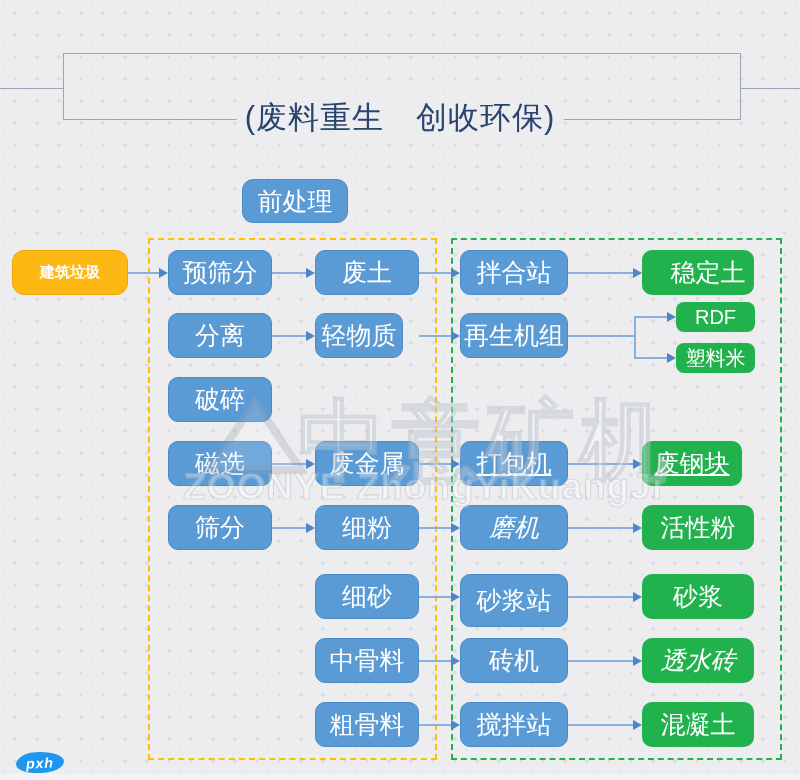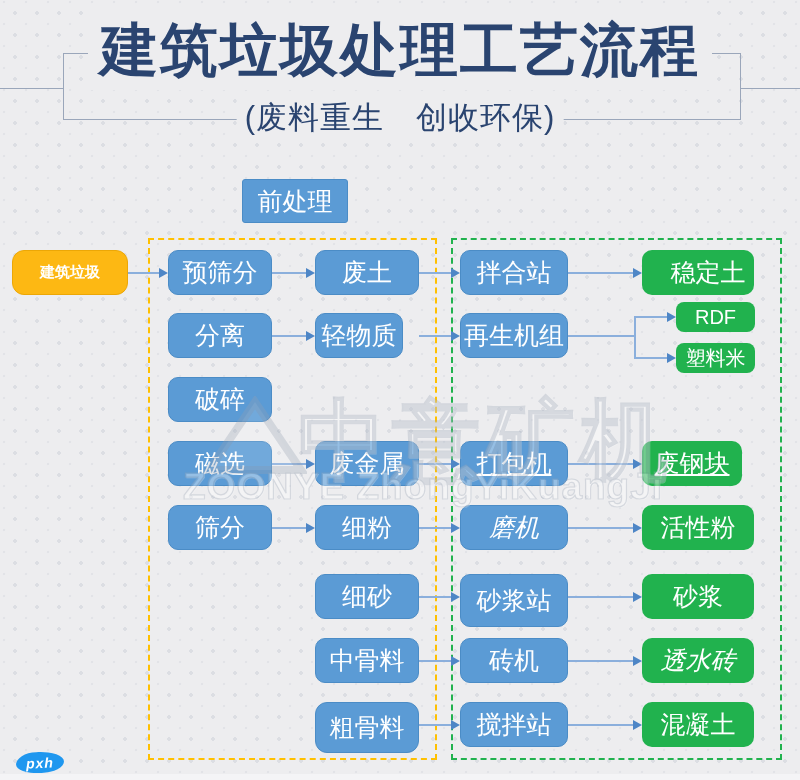--- a/index.html
+++ b/index.html
@@ -23,21 +23,21 @@
     font-size:58px;line-height:80px;font-weight:900;letter-spacing:2px;
     color:#2a4470;background:#ededef;padding:0 12px;white-space:nowrap;z-index:2;
   }
   .subtitle{
     position:absolute;top:99px;left:50%;transform:translateX(-50%);
     font-size:31px;line-height:38px;font-weight:400;letter-spacing:1px;
     color:#2a4470;background:#ededef;padding:0 8px;white-space:nowrap;z-index:2;
   }
   
   .sec-header{
-    position:absolute;width:106px;height:44px;border-radius:3px;
+    position:absolute;width:106px;height:44px;border-radius:11px;
     background:#5b9bd5;border:1px solid #4b8cc6;box-sizing:border-box;
     color:#fff;font-size:25px;line-height:42px;text-align:center;z-index:5;
   }
   #hdr-pre{left:242px;top:179px;}
   #hdr-post{left:532px;top:179px;}
   
   .dash-box{position:absolute;box-sizing:border-box;z-index:3;}
   #box-pre{left:148px;top:238px;width:289px;height:522px;border:2px dashed #ffc000;}
   #box-post{left:451px;top:238px;width:331px;height:522px;border:2px dashed #21b24e;}
   
@@ -81,21 +81,20 @@
   }
 </style>
 </head>
 <body>
 
 <div class="canvas">
 
   <div class="decor-rect"></div>
   <div class="decor-line l"></div>
   <div class="decor-line r"></div>
-  <div class="title">建筑垃圾处理工艺流程</div>
   <div class="subtitle">(废料重生　创收环保)</div>
 
   <div class="sec-header" id="hdr-pre">前处理</div>
 
   <div class="dash-box" id="box-pre"></div>
   <div class="dash-box" id="box-post"></div>
 
   <div id="edges-layer">
       <div class="hline" style="left: 128px; top: 271.5px; width: 31px;"></div>
       <div class="ahead" style="left: 159px; top: 267.5px;"></div>
@@ -148,21 +147,21 @@
       <div class="node blue" style="left: 168px; top: 313px; width: 104px; height: 45px;">分离</div>
       <div class="node blue" style="left: 168px; top: 377px; width: 104px; height: 45px;">破碎</div>
       <div class="node blue" style="left: 168px; top: 441px; width: 104px; height: 45px;">磁选</div>
       <div class="node blue" style="left: 168px; top: 505px; width: 104px; height: 45px;">筛分</div>
       <div class="node blue" style="left: 315px; top: 250px; width: 104px; height: 45px;">废土</div>
       <div class="node blue" style="left: 315px; top: 313px; width: 88px; height: 45px;">轻物质</div>
       <div class="node blue" style="left: 315px; top: 441px; width: 104px; height: 45px;">废金属</div>
       <div class="node blue" style="left: 315px; top: 505px; width: 104px; height: 45px;">细粉</div>
       <div class="node blue" style="left: 315px; top: 574px; width: 104px; height: 45px;">细砂</div>
       <div class="node blue" style="left: 315px; top: 638px; width: 104px; height: 45px;">中骨料</div>
-      <div class="node blue" style="left: 315px; top: 702px; width: 104px; height: 51px; border-radius: 12px;">粗骨料</div>
+      <div class="node blue" style="left: 315px; top: 702px; width: 104px; height: 45px;">粗骨料</div>
       <div class="node blue" style="left: 460px; top: 250px; width: 108px; height: 45px;">拌合站</div>
       <div class="node blue" style="left: 460px; top: 313px; width: 108px; height: 45px;">再生机组</div>
       <div class="node blue" style="left: 460px; top: 441px; width: 108px; height: 45px; text-decoration: underline;">打包机</div>
       <div class="node blue" style="left: 460px; top: 505px; width: 108px; height: 45px; font-style: italic;">磨机</div>
       <div class="node blue" style="left: 460px; top: 574px; width: 108px; height: 53px;">砂浆站</div>
       <div class="node blue" style="left: 460px; top: 638px; width: 108px; height: 45px;">砖机</div>
       <div class="node blue" style="left: 460px; top: 702px; width: 108px; height: 45px;">搅拌站</div>
       <div class="node green" style="left: 642px; top: 250px; width: 112px; height: 45px; padding-left: 20px;">稳定土</div>
       <div class="node green small" style="left: 676px; top: 302px; width: 79px; height: 30px;">RDF</div>
       <div class="node green small" style="left: 676px; top: 343px; width: 79px; height: 30px;">塑料米</div>

